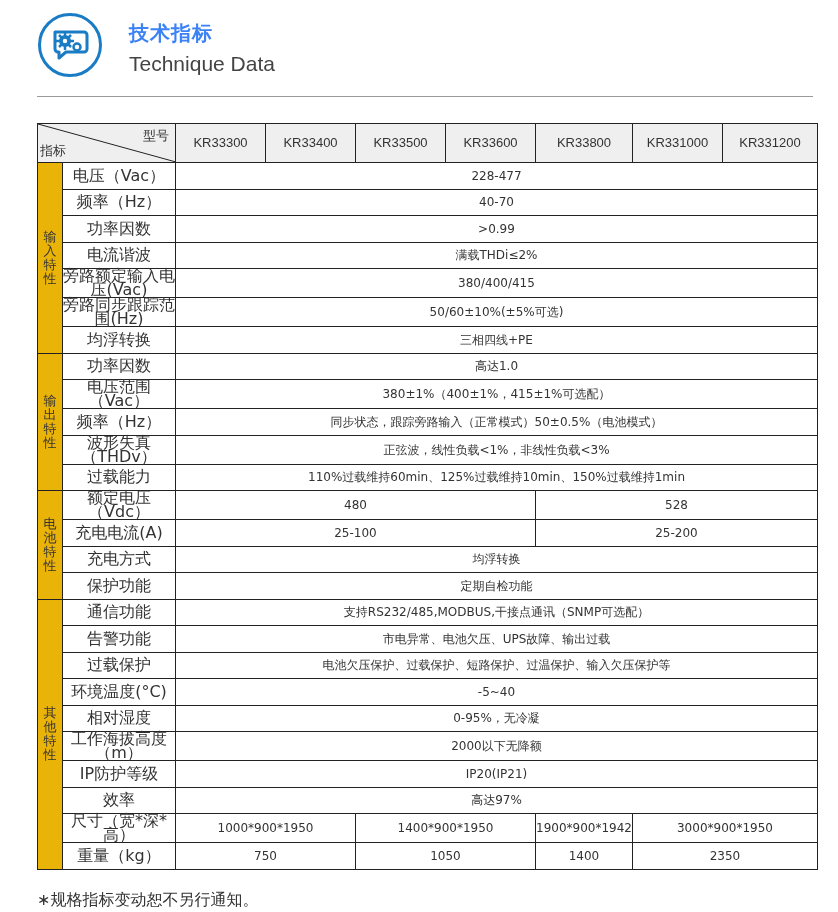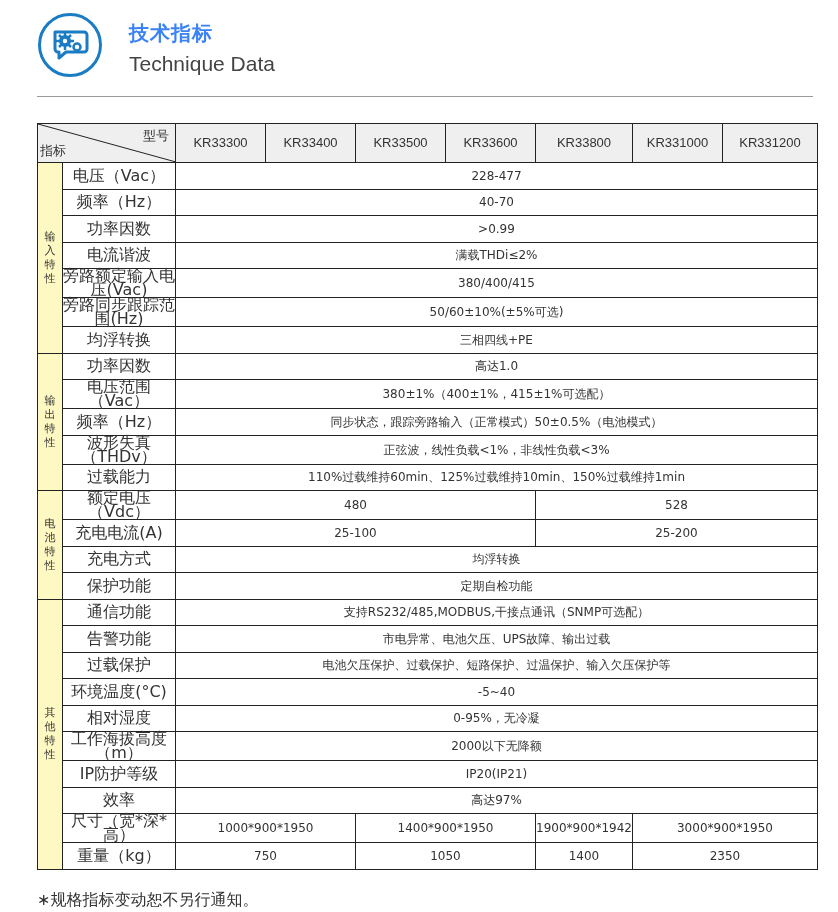--- a/index.html
+++ b/index.html
@@ -12,21 +12,21 @@
   .title-cn { position: absolute; left: 129px; top: 20px; font-size: 20px; font-weight: bold; color: #3b82f6; letter-spacing: 1px; }
   .title-en { position: absolute; left: 129px; top: 52px; font-size: 21px; color: #444444; font-family: "Liberation Sans", sans-serif; }
   .hr { position: absolute; left: 37px; top: 96px; width: 776px; height: 1px; background: #9a9a9a; }
 
   table.spec { position: absolute; left: 37px; top: 123px; border-collapse: collapse;
                table-layout: fixed; font-size: 12px; color: #333333; }
   table.spec td, table.spec th { border: 1.5px solid #222222; text-align: center; vertical-align: middle;
                padding: 0; font-weight: normal; line-height: 14px; }
   table.spec th { background: #efefef; height: 38px; font-family: "Liberation Sans", sans-serif; font-size: 13px; }
   table.spec td { height: 25.5px; }
-  td.cat { background: #fef9c3; font-size: 11px; line-height: 15px; }
+  td.cat { background: #eab308; font-size: 13px; line-height: 15px; }
   td.cat span { display: block; width: 14px; margin: 0 auto; word-break: break-all; }
   td.label { font-size: 16px; }
   td.tall { height: 30px; }
   .corner { position: relative; background: #efefef; margin-top: 11px; }
   .corner svg { position: absolute; left: 0; top: 0; }
   .corner .model { position: absolute; right: 6px; top: 5px; font-size: 13px; }
   .corner .metric { position: absolute; left: 2px; bottom: 4px; font-size: 13px; }
   .footnote { position: absolute; left: 37px; top: 890px; font-size: 16px; color: #333333; }
 </style>
 </head>

